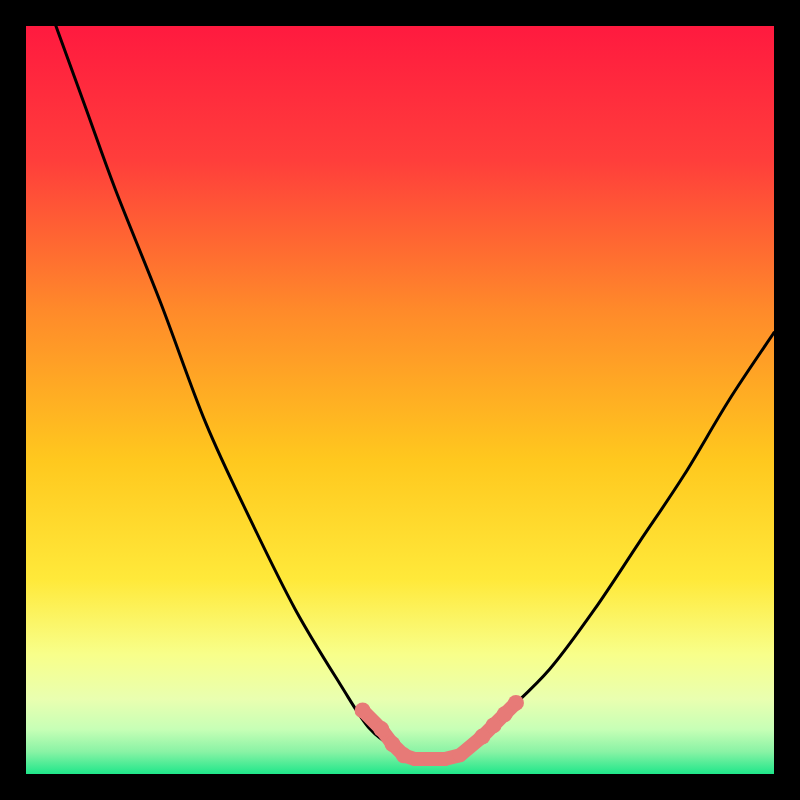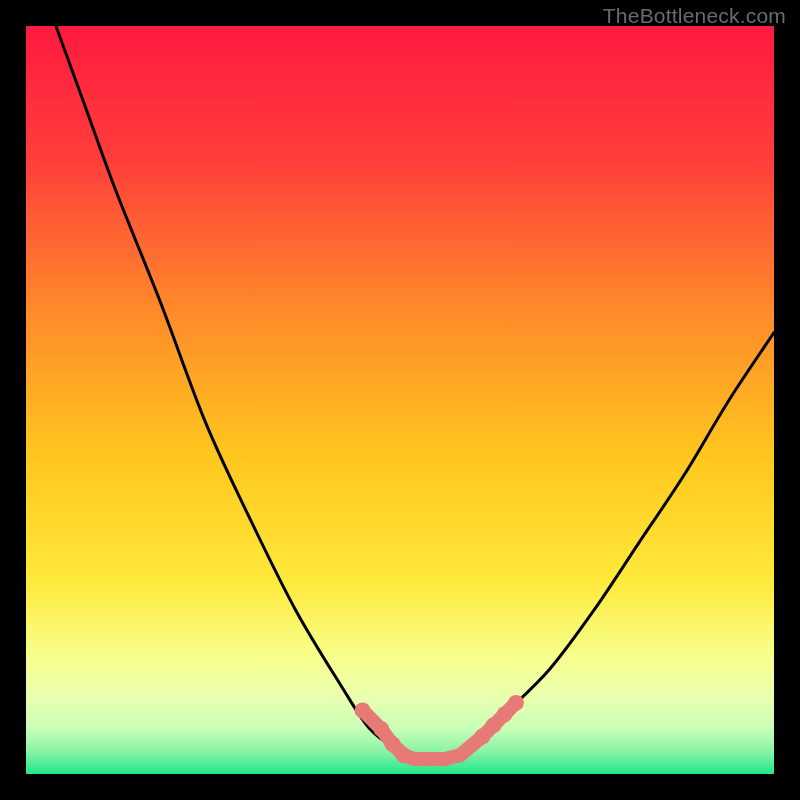--- a/index.html
+++ b/index.html
@@ -39,21 +39,20 @@
   .plot svg {
     display: block;
     width: 748px;
     height: 748px;
   }
 </style>
 </head>
 <body>
 
 <div class="frame">
-  <div class="watermark">TheBottleneck.com</div>
   <div class="plot">
     <svg viewBox="0 0 748 748">
       <defs>
         <linearGradient id="bg-grad" x1="0" y1="0" x2="0" y2="1">
           <stop offset="0%" stop-color="#ff1a3f"></stop>
           <stop offset="18%" stop-color="#ff3e3b"></stop>
           <stop offset="38%" stop-color="#ff8a2a"></stop>
           <stop offset="58%" stop-color="#ffc81e"></stop>
           <stop offset="74%" stop-color="#ffe93a"></stop>
           <stop offset="84%" stop-color="#f8ff8a"></stop>

